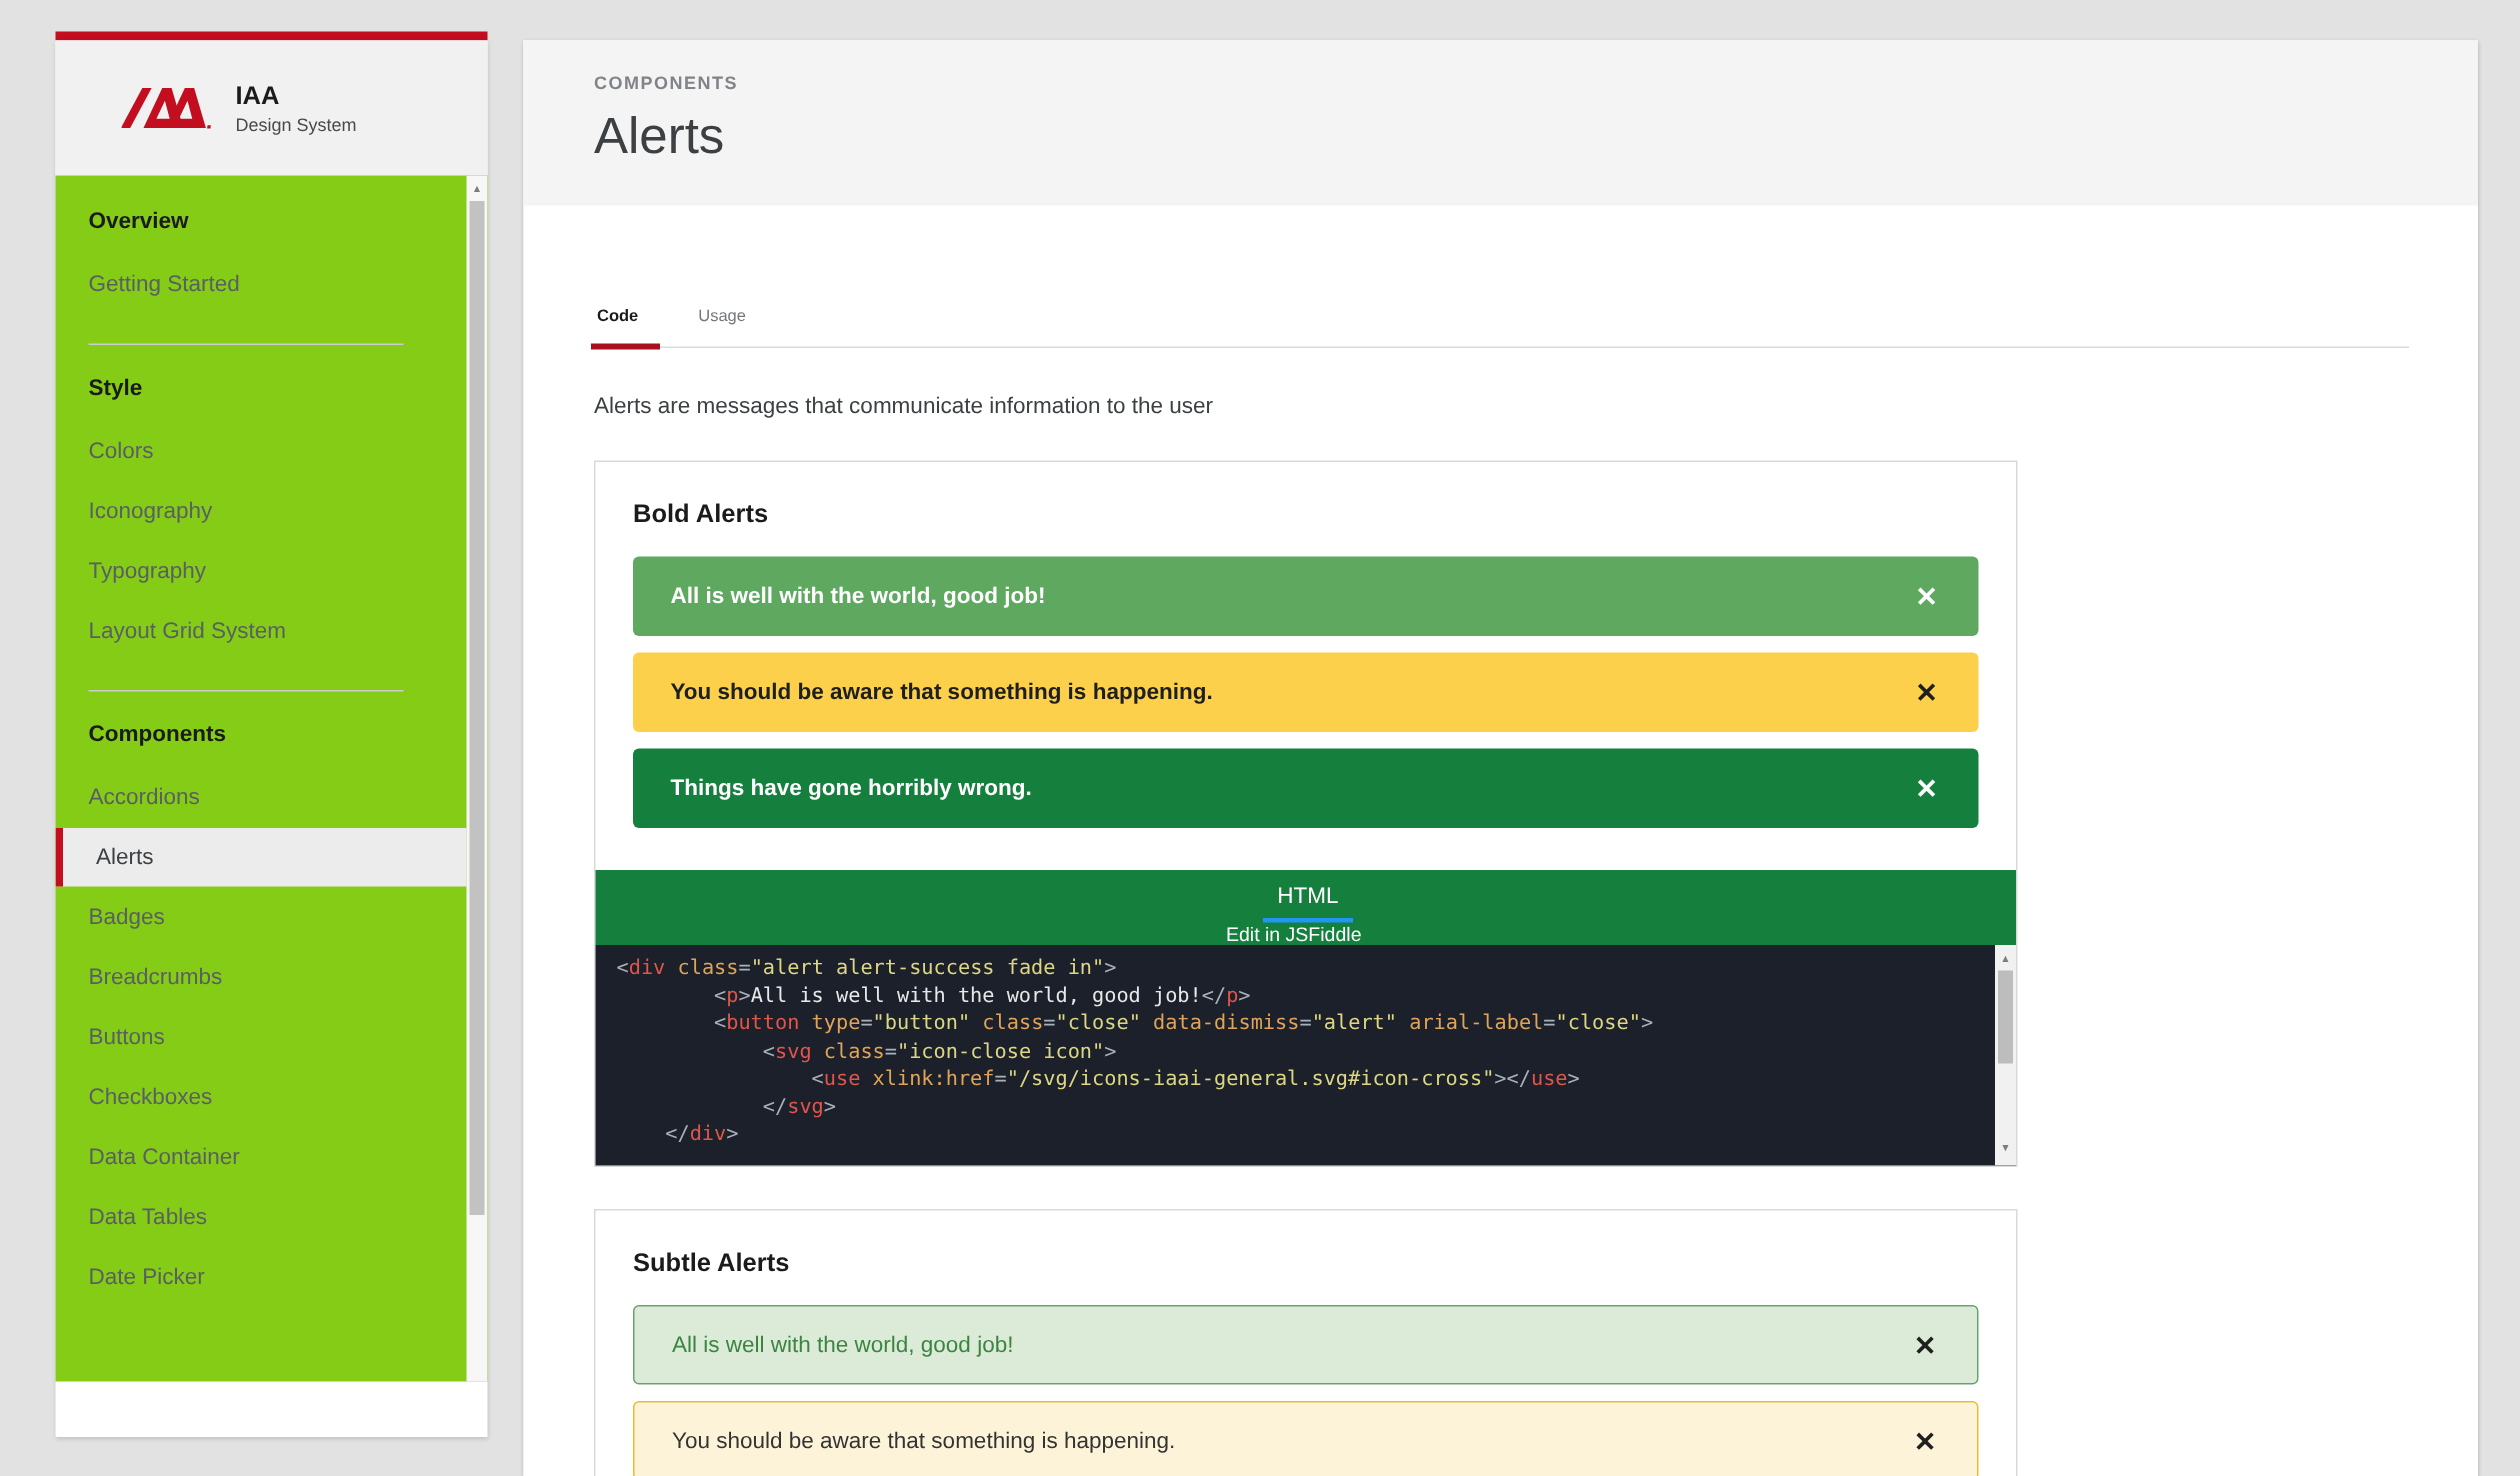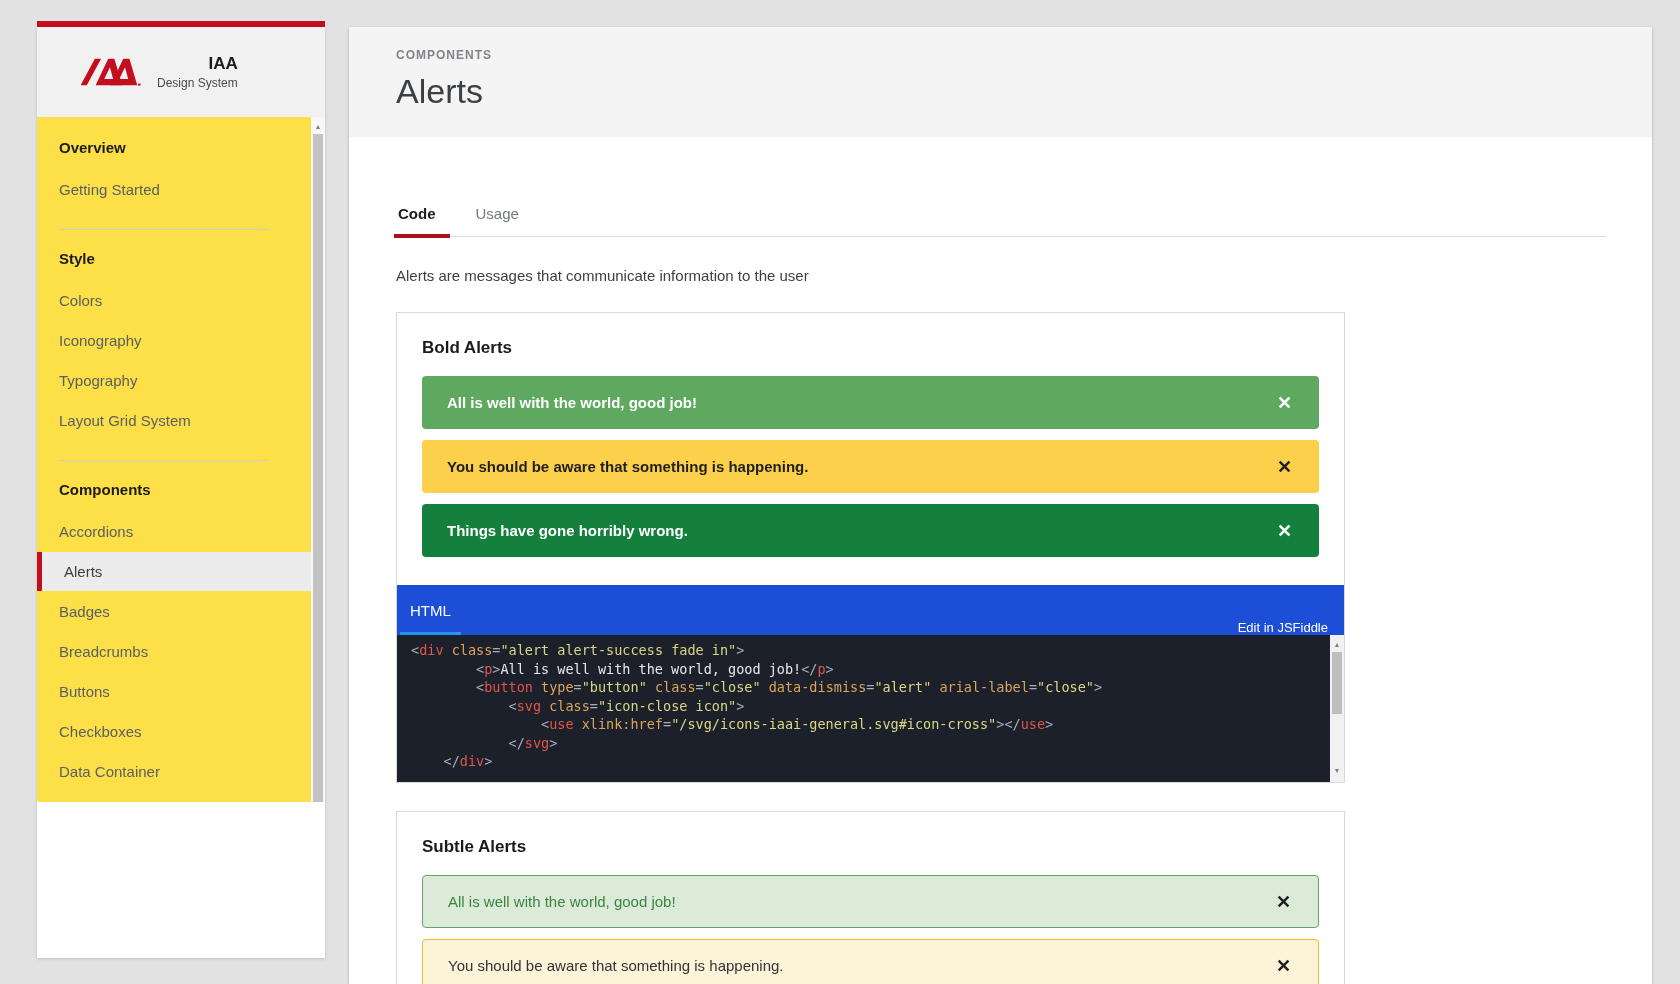--- a/index.html
+++ b/index.html
@@ -7,46 +7,46 @@
               font-family:"Liberation Sans", sans-serif; color:#202124; }
 
   
   .topbar { position:absolute; top:21px; height:6px; background:#c30e20; }
   .topbar.side { left:37px; width:288px; }
   .topbar.main { left:349px; width:1303px; }
 
   
   .sidebar { position:absolute; left:37px; top:27px; width:288px; height:931px;
              background:#fff; box-shadow:0 1px 3px rgba(0,0,0,.15); }
-  .side-header { height:90px; background:#f1f1f1; display:flex; align-items:center; padding-left:44px;text-align:right; }
+  .side-header { height:90px; background:#f1f1f1; display:flex; align-items:center; padding-left:44px; }
   .brand-text { margin-left:14px; }
   .brand-name { font-size:17px; font-weight:bold; color:#1b1b1b; }
   .brand-tagline { font-size:12px; color:#4a4a4a; margin-top:2px; }
-  .side-nav { position:relative; height:685px; background:#fde047; padding:20px 14px 0 0; overflow:hidden; }
+  .side-nav { position:relative; height:804px; background:#84cc16; padding:20px 14px 0 0; overflow:hidden; }
   .side-section-title { font-size:15px; font-weight:bold; color:#1b1b1b; padding-left:22px; margin:2px 0 14px; }
   .side-item { font-size:15px; color:#5a5f64; padding:11px 0 11px 22px; margin-bottom:1px; cursor:pointer; }
   .side-item.active { background:#ececec; border-left:5px solid #c30e20; padding-left:22px; color:#3c4043; }
   .side-divider { border-top:1px solid #ccc; margin:20px 42px 20px 22px; }
   .side-scrollbar { position:absolute; right:0; top:0; width:14px; height:841px; background:#f7f7f7; }
   .sb-arrow { position:absolute; left:0; width:14px; height:15px; color:#7d7d7d; font-size:7px;
               display:flex; align-items:center; justify-content:center; cursor:pointer; }
   .sb-arrow.up { top:2px; } .sb-arrow.down { bottom:4px; }
   .side-thumb { position:absolute; left:2px; top:17px; width:10px; height:676px; background:#c2c2c2; cursor:pointer; }
 
   
   .main { position:absolute; left:349px; top:27px; width:1303px; height:957px; background:#fff;
           box-shadow:0 1px 3px rgba(0,0,0,.12); }
   .page-head { height:110px; background:#f4f4f4; padding:21px 0 0 47px; }
   .eyebrow { font-size:12px; font-weight:bold; letter-spacing:1px; color:#808489; }
   .page-title { font-size:34px; font-weight:400; color:#3c4043; margin-top:10px; }
   .content { padding:0 46px 0 47px; }
 
   
   .tabs { margin-top:62px; border-bottom:1px solid #dcdcdc; display:flex; }
-  .tab { font-size:15px; padding:6px 2px 14px; margin-right:36px; color:#73787d; cursor:pointer; position:relative; }
+  .tab { font-size:11px; padding:6px 2px 14px; margin-right:36px; color:#73787d; cursor:pointer; position:relative; }
   .tab.active { color:#1b1b1b; font-weight:bold; }
   .tab.active::after { content:""; position:absolute; left:-2px; right:-12px; bottom:-2px; height:4px; background:#a90f1c; }
 
   .desc { margin-top:30px; font-size:15px; color:#3c4043; }
 
   
   .demo-card { width:949px; border:1px solid #d9d9d9; background:#fff; margin-top:28px; }
   .card-pad { padding:25px 25px 0 25px; }
   .card-title { font-size:17px; font-weight:bold; color:#1b1b1b; margin-bottom:18px; }
   .alert { height:53px; border-radius:4px; display:flex; align-items:center; padding:0 27px 0 25px;
@@ -57,21 +57,21 @@
   .alert.bold-success  { background:#5ea860; color:#fff; font-weight:bold; }
   .alert.bold-warning  { background:#fcd04b; color:#1f1f1f; font-weight:bold; }
   .alert.bold-danger   { background:#15803d; color:#fff; font-weight:bold; }
   .alert.subtle-success{ background:#dcead8; border:1px solid #68a36b; color:#3a8540; }
   .alert.subtle-success .close-btn { color:#1f1f1f; }
   .alert.subtle-warning{ background:#fdf3d8; border:1px solid #e9bd2f; color:#333; }
   .alert.subtle-warning .close-btn { color:#1f1f1f; }
 
   
   .code-panel { margin-top:28px; }
-  .code-head { height:50px; background:#1d4ed8; display:flex; align-items:flex-end; justify-content:space-between; }
+  .code-head { height:50px; background:#15803d; display:flex; align-items:center; justify-content:space-between;flex-direction:column; }
   .code-tab { position:relative; height:50px; display:flex; align-items:center; padding:0 10px; margin-left:3px;
               color:#fff; font-size:15px; cursor:pointer; }
   .code-tab::after { content:""; position:absolute; left:0; right:0; bottom:0; height:3px; background:#2196f3; }
   .code-action { color:#fff; font-size:13px; padding-right:16px; cursor:pointer; }
   .code-body { position:relative; height:147px; background:#1b202b; overflow:hidden; }
   .code-lines { padding:6px 26px 0 14px; }
   .code-line { font-family:"DejaVu Sans Mono", monospace; font-size:13.5px; line-height:18.5px; white-space:pre; }
   .c-p { color:#a9b0ba; } .c-t { color:#e25549; } .c-a { color:#e0a458; }
   .c-v { color:#ddd784; } .c-x { color:#e8e8e8; }
   .code-scrollbar { position:absolute; right:0; top:0; width:14px; height:147px; background:#f1f1f1; }

